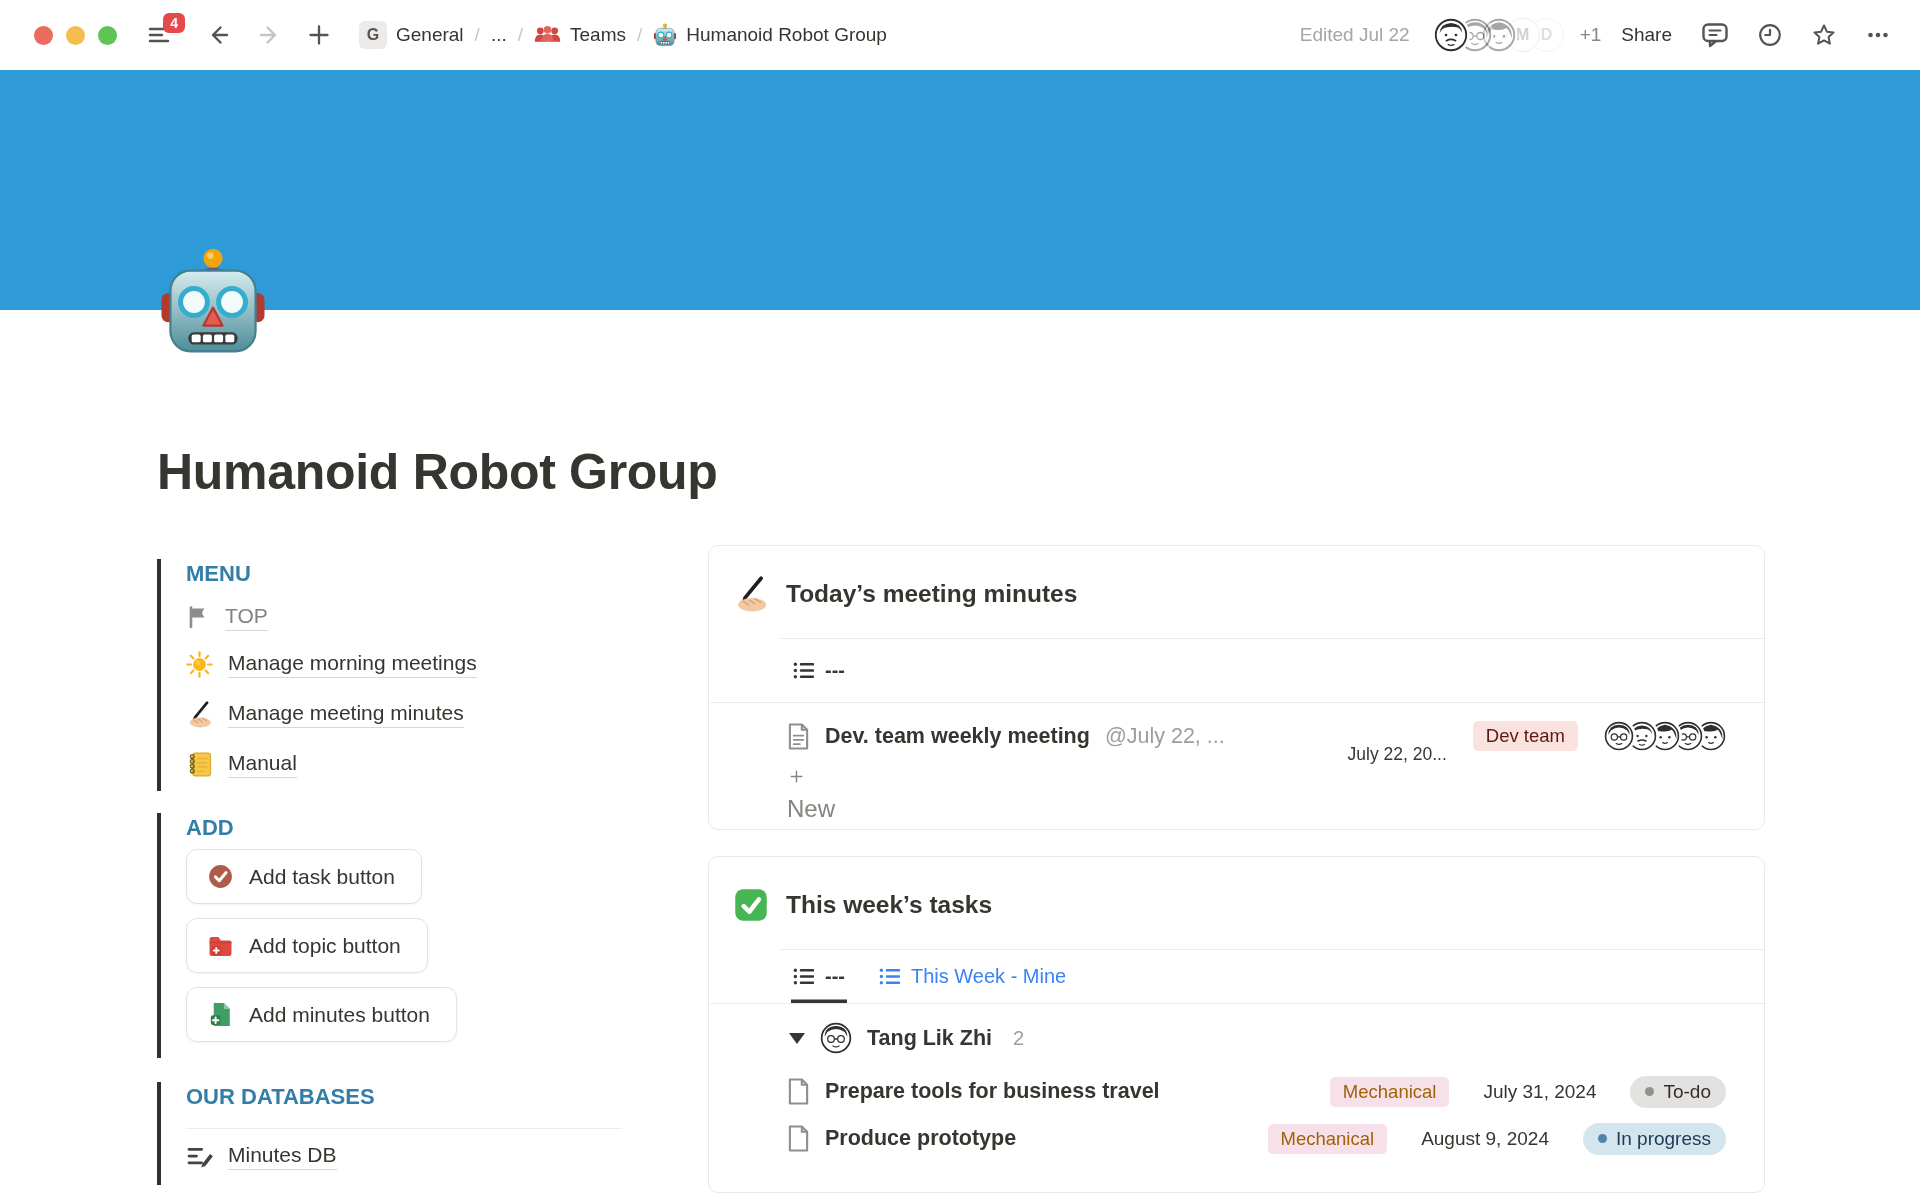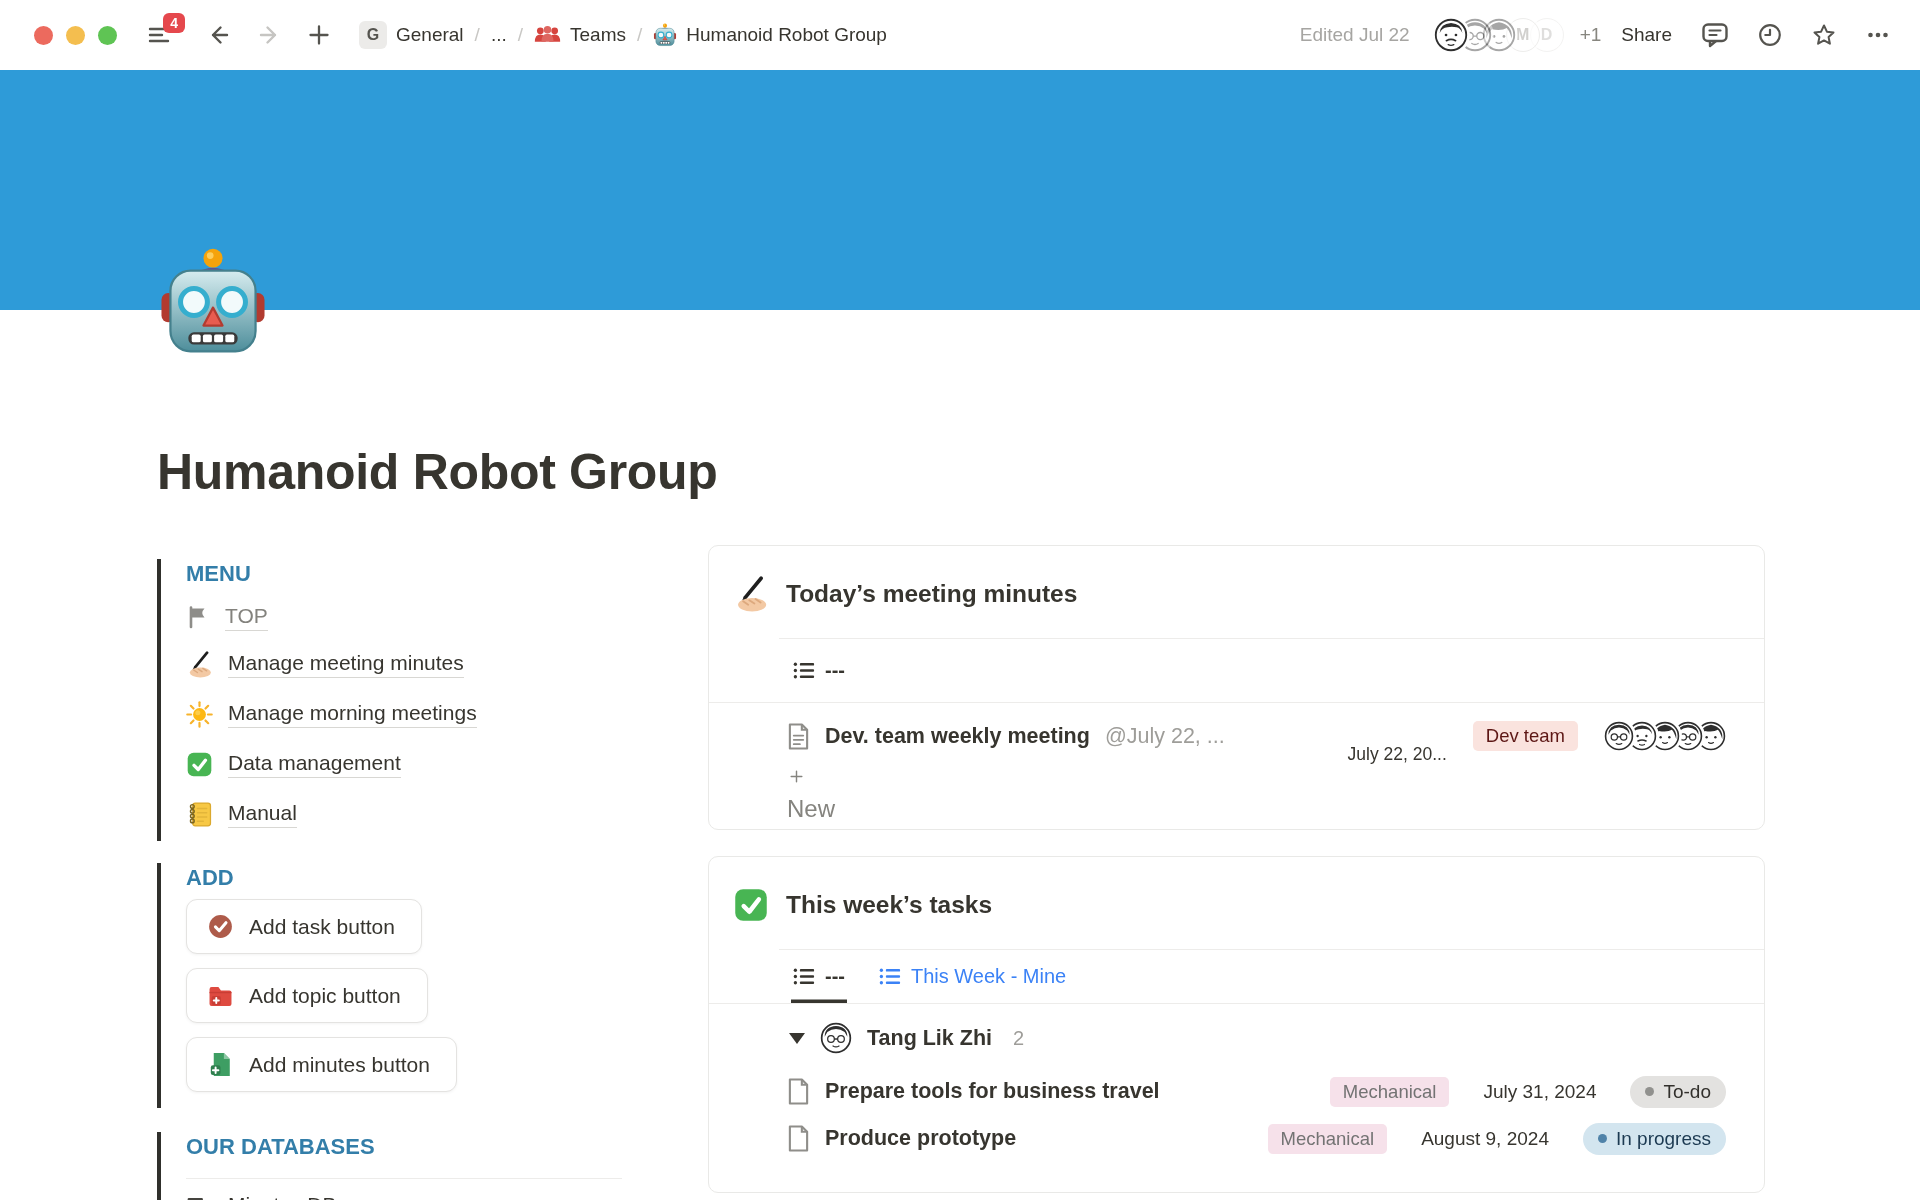--- a/index.html
+++ b/index.html
@@ -71,21 +71,21 @@
   .tab.active { color:#37352F; font-weight:bold; }
   .tab.underlined { box-shadow:inset 0 -3.5px 0 #37352F; }
   .tab .tabicon { width:22px; height:19px; }
   .meeting-row { display:flex; align-items:center; gap:15px; height:66px; padding:0 38px 0 78px; cursor:pointer; }
   .row-title { font-size:21.5px; font-weight:bold; color:#37352F; white-space:nowrap; overflow:hidden; text-overflow:ellipsis; }
   .mention { font-size:21.5px; color:#9E9D99; white-space:nowrap; }
   .r-cluster { margin-left:auto; display:flex; align-items:center; gap:26px; flex:none; }
   .m-date { font-size:17.5px; color:#37352F; white-space:nowrap;margin-top:36px; }
   .tag { font-size:18.5px; padding:4px 13px; border-radius:5px; white-space:nowrap; }
   .tag.devteam { background:#FAE3DE; color:#5D1715; }
-  .tag.mech { background:#F6E1EA; color:#737373; }
+  .tag.mech { background:#F6E1EA; color:#a16207; }
   .m-avatars { display:flex; }
   .m-avatars .av { width:30px; height:30px; margin-left:-7px; box-shadow:0 0 0 2px #fff; }
   .m-avatars .av:first-child { margin-left:0; }
   .new-row { display:flex; align-items:flex-start; gap:11px; height:54px; padding-left:78px; color:#85847F; font-size:24px; cursor:pointer;flex-direction:column; }
   .pg-icon { width:23px; height:27px; flex:none; }
 
   .group-row { display:flex; align-items:center; gap:15px; height:64px; padding:4px 38px 0 80px; }
   .tri { width:0; height:0; border-left:8px solid transparent; border-right:8px solid transparent; border-top:11px solid #37352F; cursor:pointer; flex:none; }
   .g-av { width:32px; height:32px; border-radius:50%; flex:none; }
   .g-name { font-size:21.5px; font-weight:bold; color:#37352F; }
@@ -372,35 +372,29 @@
       <section class="sec sec-menu">
         <div class="sec-h">MENU</div>
         <div class="menu-row top">
           <svg class="i24">
               <use href="#sym-flag"></use>
             </svg>
           <span class="ulink grey">TOP</span>
         </div>
         <div class="menu-row">
           <svg class="i27">
+              <use href="#sym-sun"></use>
+            </svg>
+          <span class="ulink">Manage morning meetings</span>
+        </div>
+        <div class="menu-row">
+          <svg class="i27">
               <use href="#sym-writing-hand"></use>
             </svg>
           <span class="ulink">Manage meeting minutes</span>
-        </div>
-        <div class="menu-row">
-          <svg class="i27">
-              <use href="#sym-sun"></use>
-            </svg>
-          <span class="ulink">Manage morning meetings</span>
-        </div>
-        <div class="menu-row">
-          <svg class="i27">
-              <use href="#sym-green-check"></use>
-            </svg>
-          <span class="ulink">Data management</span>
         </div>
         <div class="menu-row">
           <svg class="i27">
               <use href="#sym-ledger"></use>
             </svg>
           <span class="ulink">Manual</span>
         </div>
       </section>
 
       <section class="sec sec-add">

